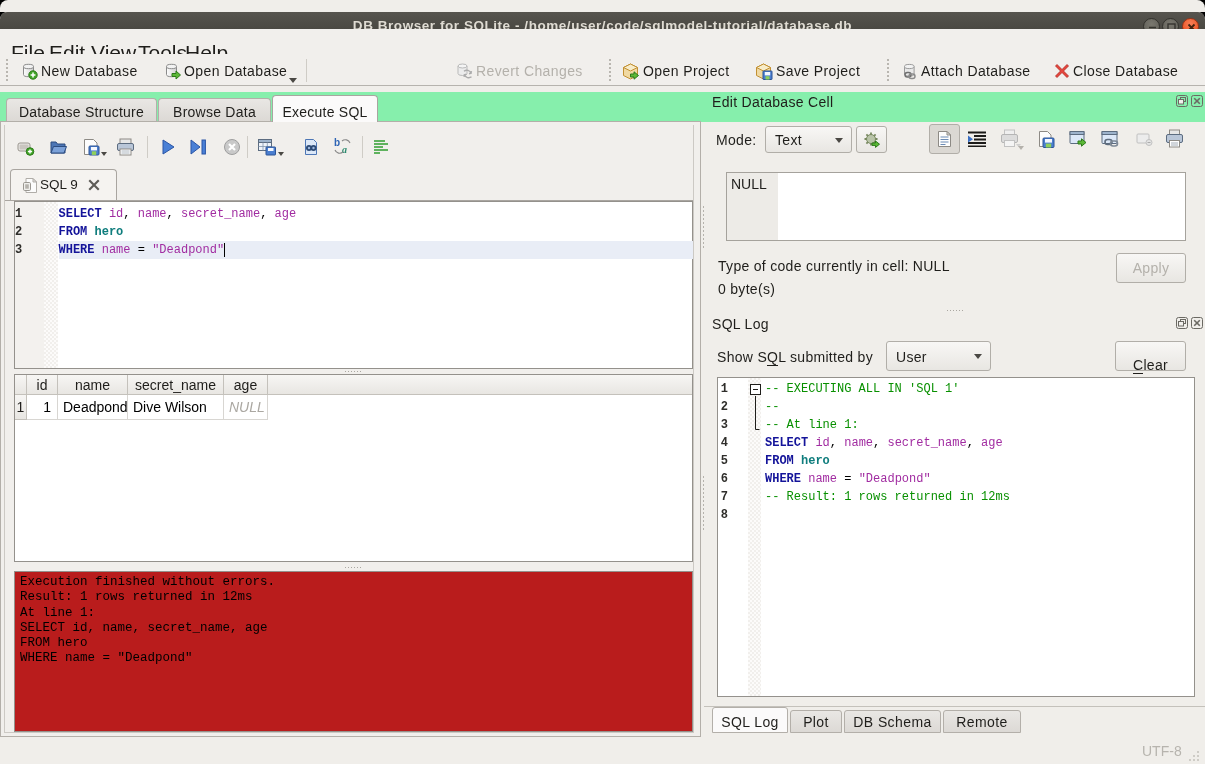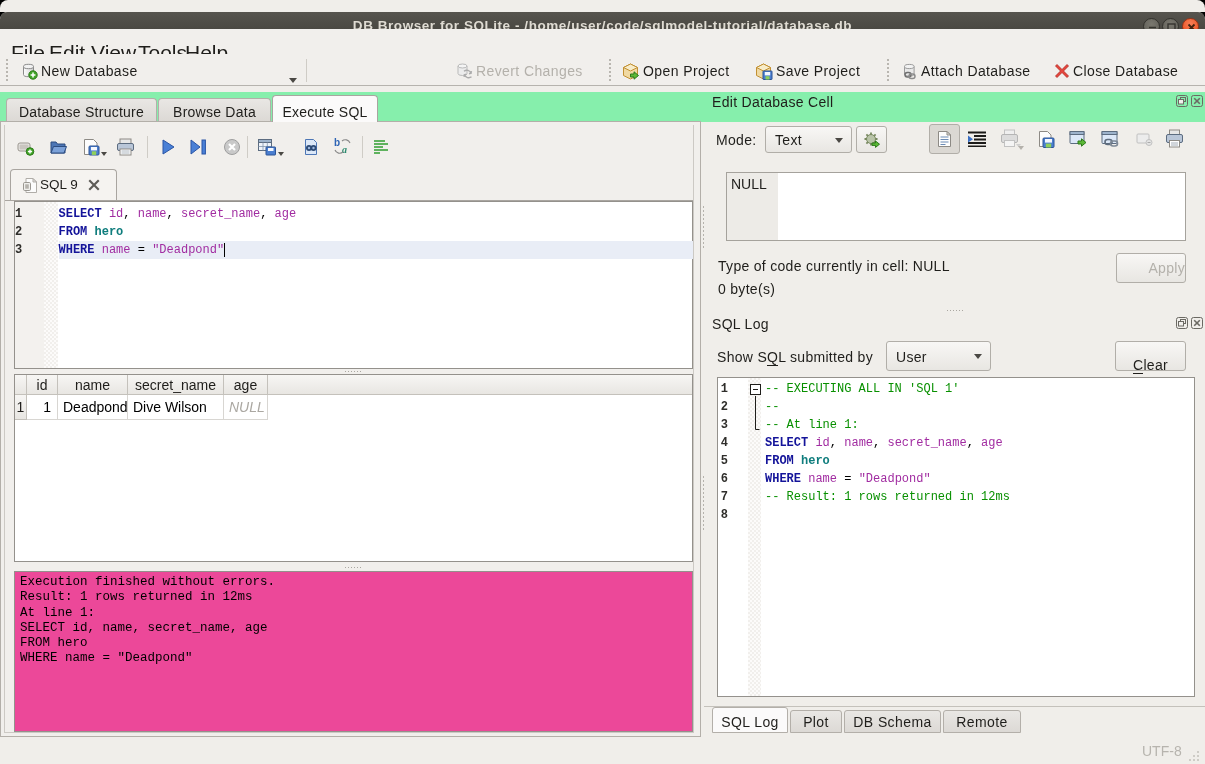--- a/index.html
+++ b/index.html
@@ -71,21 +71,21 @@
 .tbl { color:#0f7d7d; font-weight:bold; }
 .str { color:#a12ca1; }
 .cmt { color:#089000; }
 
 
 #rtable { position:absolute; left:13px; top:252px; width:679px; height:188px;
   border:1px solid #94918c; background:#fff; }
 
 
 #msg { position:absolute; left:13px; top:449px; width:679px; height:161px;
-  border:1px solid #94918c; background:#ec4899; font-family:"Liberation Mono", monospace;
+  border:1px solid #94918c; background:#b91c1c; font-family:"Liberation Mono", monospace;
   font-size:12.5px; color:#000; line-height:15.3px; padding:3px 0 0 5px; white-space:pre; }
 
 
 .dock-title { position:absolute; font-size:14px; letter-spacing:0.3px; color:#1f1e1b; }
 .combo { position:absolute; border:1px solid #b1aea8; border-radius:3px;
   background:linear-gradient(#f8f7f5,#e8e6e2); font-size:14px; letter-spacing:0.3px; color:#1f1e1b; }
 .combo .arr { position:absolute; right:8px; top:50%; margin-top:-2px; width:0; height:0;
   border-left:4px solid transparent; border-right:4px solid transparent; border-top:5px solid #4a4844; }
 .btn { position:absolute; border:1px solid #b1aea8; border-radius:3px;
   background:linear-gradient(#f8f7f5,#e8e6e2); font-size:14px; letter-spacing:0.3px; color:#1f1e1b; text-align:center; }
@@ -146,20 +146,26 @@
               <stop offset="0" stop-color="#fdfdfd"></stop>
               <stop offset="0.5" stop-color="#e8e8e8"></stop>
               <stop offset="1" stop-color="#cfcfcf"></stop>
             </linearGradient>
           </defs>
         <path d="M2.5 3.5 v8 a5 2.2 0 0 0 10 0 v-8" fill="url(#cyl)" stroke="#8a8a8a"></path>
         <ellipse cx="7.5" cy="3.5" rx="5" ry="2.2" fill="#f2f2f2" stroke="#8a8a8a"></ellipse>
         <circle cx="12" cy="12" r="4.2" fill="#41a528" stroke="#2d7a1a"></circle>
         <path d="M12 9.6 v4.8 M9.6 12 h4.8" stroke="#fff" stroke-width="1.5"></path>
       </svg>New Database</div>
+    <div class="tb-item" style="left:164px;">
+      <svg width="17" height="17" viewBox="0 0 17 17">
+        <path d="M2.5 3.5 v8 a5 2.2 0 0 0 10 0 v-8" fill="url(#cyl)" stroke="#8a8a8a"></path>
+        <ellipse cx="7.5" cy="3.5" rx="5" ry="2.2" fill="#f2f2f2" stroke="#8a8a8a"></ellipse>
+        <path d="M8 10.5 h4 v-2.5 l4.5 4 -4.5 4 v-2.5 h-4 z" fill="#5cb837" stroke="#2d7a1a"></path>
+      </svg>Open Database</div>
     <div class="abs" style="left:289px; top:24px; width:0; height:0; border-left:4px solid transparent; border-right:4px solid transparent; border-top:5px solid #4a4844;"></div>
     <div class="tb-sep" style="left:306px;"></div>
     <div class="tb-item dis" style="left:456px;">
       <svg width="17" height="17" viewBox="0 0 17 17">
         <path d="M2 3 v7.5 a4.5 2 0 0 0 9 0 v-7.5" fill="#ececec" stroke="#b9b9b9"></path>
         <ellipse cx="6.5" cy="3" rx="4.5" ry="2" fill="#f4f4f4" stroke="#b9b9b9"></ellipse>
         <path d="M8 8.2 a4.5 4.5 0 0 1 7 2 l-2 .5 m2 -0.5 l.5 -2" fill="none" stroke="#ababab" stroke-width="1.4"></path>
         <path d="M15.5 13.8 a4.5 4.5 0 0 1 -7 -2 l2 -.5 m-2 .5 l-.5 2" fill="none" stroke="#ababab" stroke-width="1.4"></path>
       </svg>Revert Changes</div>
     <div class="tb-handle" style="left:608px;"></div>
@@ -379,21 +385,21 @@
       <rect x="4.5" y="1" width="10" height="5" fill="#e6e6e6" stroke="#8d8a85"></rect>
       <rect x="1.5" y="5.5" width="16" height="8" rx="1.5" fill="#b9c6d8" stroke="#5c6c80"></rect>
       <rect x="4.5" y="11.5" width="10" height="6.5" fill="#fdfdfd" stroke="#8d8a85"></rect>
       <path d="M6 14 h7 M6 16 h7" stroke="#9aa4b0" stroke-width="0.9"></path>
     </svg>
     <div class="abs" style="left:726px; top:172px; width:460px; height:69px; border:1px solid #a5a29c; background:#fff;"></div>
     <div class="abs" style="left:727px; top:173px; width:51px; height:67px; background:#edebe7;"></div>
     <div class="abs" style="left:731px; top:176px; font-size:14px; color:#1f1e1b;">NULL</div>
     <div class="dock-title" style="left:718px; top:258px;">Type of code currently in cell: NULL</div>
     <div class="dock-title" style="left:718px; top:281px;">0 byte(s)</div>
-    <div class="btn" style="left:1116px; top:253px; width:70px; height:30px; color:#b4b1ab; padding-top:6px;text-align:right;">Apply</div>
+    <div class="btn" style="left:1116px; top:253px; width:70px; height:30px; color:#b4b1ab; padding-top:6px;">Apply</div>
     <div class="split-dots" style="left:946px; top:309px;"></div>
     <div class="dock-title" style="left:712px; top:316px;">SQL Log</div>
     <svg class="abs" style="left:1176px; top:317px;" width="12" height="12" viewBox="0 0 12 12">
       <rect x="0.5" y="0.5" width="11" height="11" rx="2" fill="none" stroke="#6b6963"></rect>
       <rect x="4.5" y="2.5" width="5" height="4" fill="none" stroke="#6b6963"></rect>
       <rect x="2.5" y="4.5" width="5" height="4.5" fill="#f1efec" stroke="#6b6963"></rect>
     </svg>
     <svg class="abs" style="left:1191px; top:317px;" width="12" height="12" viewBox="0 0 12 12">
       <rect x="0.5" y="0.5" width="11" height="11" rx="2" fill="none" stroke="#6b6963"></rect>
       <path d="M3.2 3.2 L8.8 8.8 M8.8 3.2 L3.2 8.8" stroke="#6b6963" stroke-width="1.6"></path>

